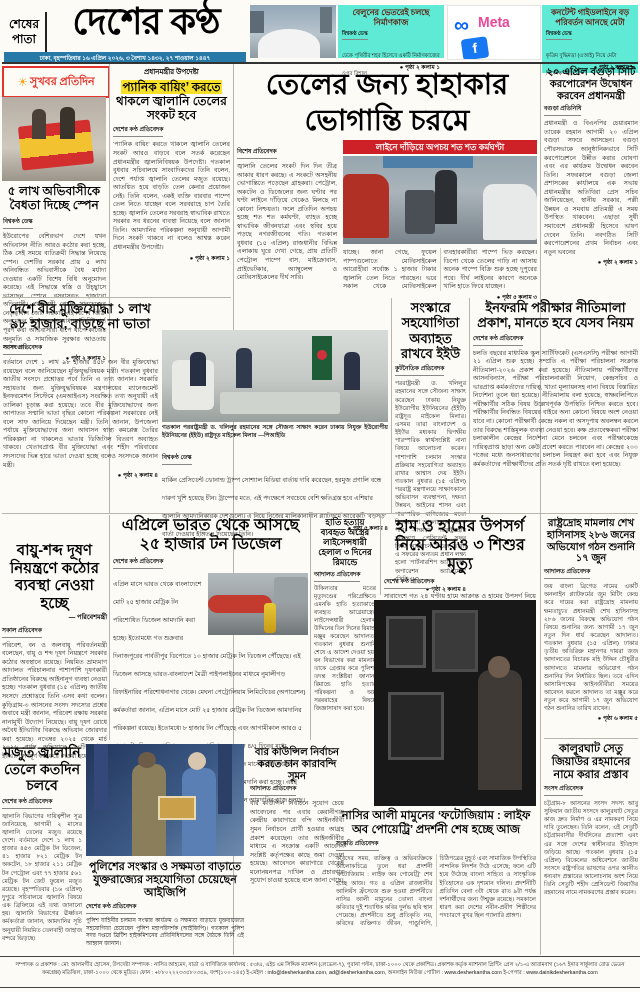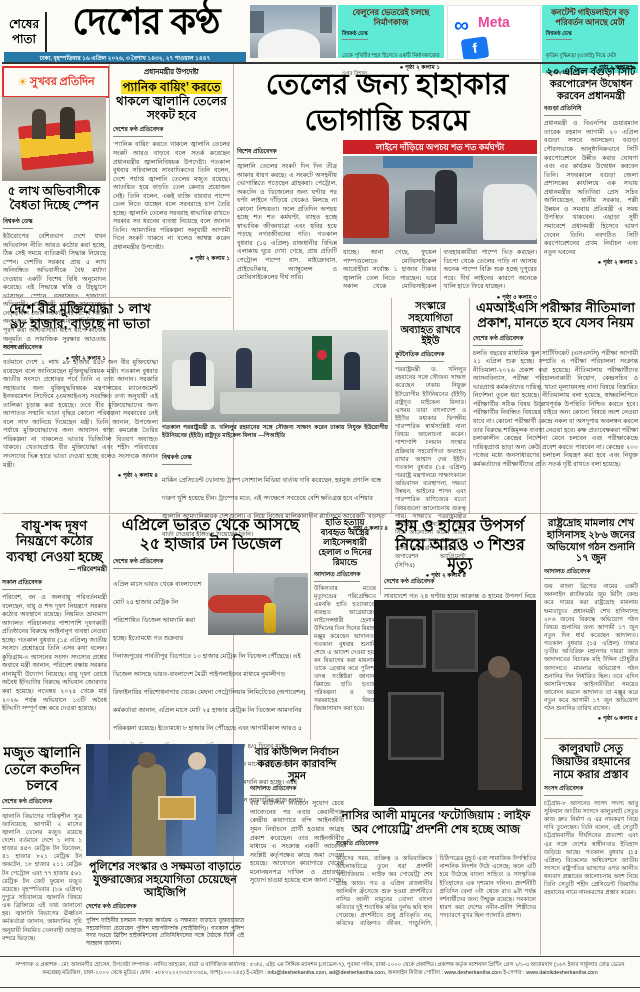--- a/index.html
+++ b/index.html
@@ -145,38 +145,38 @@
 
   <div class="abs" style="left:162px;top:450px;width:226px;height:64px;">
     <div class="by">বিশ্বকণ্ঠ ডেস্ক</div>
     <span class="bd">মার্কিন প্রেসিডেন্ট ডোনাল্ড ট্রাম্প সোশ্যাল মিডিয়া বার্তায় দাবি করেছেন, হরমুজ প্রণালি বন্ধে দারুণ খুশি হয়েছে চীন। ট্রাম্পের মতে, এই পদক্ষেপে সবচেয়ে বেশি ক্ষতিগ্রস্ত হবে এশিয়ার জ্বালানি আমদানিকারক দেশগুলো। এ নিয়ে নিজের মালিকানাধীন প্ল্যাটফর্মে আরেকটি ‘বড়সড়’ বার্তা দেওয়ার ইঙ্গিতও দিয়েছেন তিনি।</span>
     <span class="jmp" style="float:right">● পৃষ্ঠা ৫ কলাম ৪</span>
   </div>
 
   <div class="vr" style="left:391px;top:298px;height:215px;"></div>
 
   <div class="abs" style="left:395px;top:300px;width:71px;">
-    <div class="hl" style="font-size:10px;">সংস্কারে সহযোগিতা অব্যাহত রাখবে ইইউ</div>
+    <div class="hl" style="font-size:13px;">সংস্কারে সহযোগিতা অব্যাহত রাখবে ইইউ</div>
     <div class="by">কূটনৈতিক প্রতিবেদক</div>
     <div class="bd" style="font-size:5.9px;">পররাষ্ট্রমন্ত্রী ড. খলিলুর রহমানের সঙ্গে সৌজন্য সাক্ষাৎ করেছেন ঢাকায় নিযুক্ত ইউরোপীয় ইউনিয়নের (ইইউ) রাষ্ট্রদূত মাইকেল মিলার। এসময় তারা বাংলাদেশ ও ইইউর মধ্যকার দ্বিপক্ষীয় পারস্পরিক স্বার্থসংশ্লিষ্ট নানা বিষয়ে আলোচনা করেন। পাশাপাশি চলমান সংস্কার প্রক্রিয়ায় সহযোগিতা অব্যাহত রাখার আশ্বাস দেয় ইইউ। গতকাল বুধবার (১৫ এপ্রিল) পররাষ্ট্র মন্ত্রণালয়ে সাক্ষাৎকালে অভিবাসন ব্যবস্থাপনা, দক্ষতা উন্নয়ন, আইনের শাসন এবং পারস্পরিক বাণিজ্যের মতো বিষয়গুলো আলোচনায় গুরুত্ব পায়। সাক্ষাতে পররাষ্ট্রমন্ত্রীর আমন্ত্রণে প্রেসিডেন্ট সফর নিয়ে আলোচনা করেন তারা। এ সফরের অন্যতম প্রধান লক্ষ্য হলো ‘পার্টনারশিপ অ্যান্ড কো-অপারেশন অ্যাগ্রিমেন্ট’ (সিপিএ)</div>
     <div class="jmp">● পৃষ্ঠা ২ কলাম ৪</div>
   </div>
 
   <div class="vr" style="left:469px;top:298px;height:215px;"></div>
 
   <div class="abs" style="left:473px;top:300px;width:165px;">
-    <div class="hl" style="font-size:13px;">এমআইএসি পরীক্ষার নীতিমালা প্রকাশ, মানতে হবে যেসব নিয়ম</div>
+    <div class="hl" style="font-size:13px;">ইনফরমি পরীক্ষার নীতিমালা প্রকাশ, মানতে হবে যেসব নিয়ম</div>
     <div class="by">দেশের কণ্ঠ প্রতিবেদক</div>
     <div class="bd">চলতি বছরের মাধ্যমিক স্কুল সার্টিফিকেট (এসএসসি) পরীক্ষা আগামী ২১ এপ্রিল শুরু হচ্ছে। সম্প্রতি এ পরীক্ষা পরিচালনা সংক্রান্ত নীতিমালা-২০২৬ প্রকাশ করা হয়েছে। নীতিমালায় পরীক্ষার্থীদের আসনবিন্যাস, পরীক্ষা পরিচালনাকারী নিয়োগ, কেন্দ্রসচিব ও ভারপ্রাপ্ত কর্মকর্তাদের দায়িত্ব, খাতা মূল্যায়নসহ নানা বিষয়ে বিস্তারিত নির্দেশনা তুলে ধরা হয়েছে। নীতিমালায় বলা হয়েছে, স্বাক্ষরলিপিতে পরীক্ষার্থীর সঠিক বিষয় উল্লেখপূর্বক উপস্থিতি নিশ্চিত করতে হবে। পরীক্ষার্থীর নিবন্ধিত বিষয়ের বাইরে অন্য কোনো বিষয়ে অংশ নেওয়া যাবে না। কোনো পরীক্ষার্থী কেন্দ্রে নকল বা অসদুপায় অবলম্বন করলে তার বিরুদ্ধে শাস্তিমূলক ব্যবস্থা নেওয়া হবে। কক্ষ প্রত্যবেক্ষকরা পরীক্ষা চলাকালীন কেন্দ্রের নির্দেশনা মেনে চলবেন এবং পরীক্ষাকেন্দ্রে দায়িত্বপ্রাপ্ত ছাড়া অন্য কেউ প্রবেশ করতে পারবেন না। কেন্দ্রের ২০০ গজের মধ্যে জনসাধারণের চলাচল নিয়ন্ত্রণ করা হবে এবং নিযুক্ত কর্মকর্তাদের পরীক্ষার্থীদের প্রতি সতর্ক দৃষ্টি রাখতে বলা হয়েছে।</div>
   </div>
 
   <div class="hr" style="left:2px;top:513px;width:636px;"></div>
 
   <div class="abs" style="left:2px;top:518px;width:105px;">
-    <div class="hl" style="font-size:13px;">বায়ু-শব্দ দূষণ নিয়ন্ত্রণে কঠোর ব্যবস্থা নেওয়া হচ্ছে</div>
+    <div class="hl" style="font-size:15px;margin-top:23px;">বায়ু-শব্দ দূষণ নিয়ন্ত্রণে কঠোর ব্যবস্থা নেওয়া হচ্ছে</div>
     <div class="attr">— পরিবেশমন্ত্রী</div>
     <div class="by">সকাল প্রতিবেদক</div>
     <div class="bd">পরিবেশ, বন ও জলবায়ু পরিবর্তনমন্ত্রী বলেছেন, বায়ু ও শব্দ দূষণ নিয়ন্ত্রণে সরকার কঠোর অবস্থানে রয়েছে। নিয়মিত ভ্রাম্যমাণ আদালত পরিচালনার পাশাপাশি দূষণকারী প্রতিষ্ঠানের বিরুদ্ধে আইনানুগ ব্যবস্থা নেওয়া হচ্ছে। গতকাল বুধবার (১৫ এপ্রিল) জাতীয় সংসদে প্রশ্নোত্তরে তিনি এসব কথা বলেন। কুড়িগ্রাম-৩ আসনের সংসদ সদস্যের প্রশ্নের জবাবে মন্ত্রী জানান, পরিবেশ রক্ষায় সরকার নানামুখী উদ্যোগ নিয়েছে। বায়ু দূষণ রোধে অবৈধ ইটভাটার বিরুদ্ধে অভিযান জোরদার করা হয়েছে। নভেম্বর ২০২৫ থেকে মার্চ ২০২৬ পর্যন্ত অভিযানে ১৩টি অবৈধ ইটভাটা সম্পূর্ণ বন্ধ করে দেওয়া হয়েছে।</div>
   </div>
 
   <div class="abs" style="left:2px;top:744px;width:80px;">
     <div class="hl" style="font-size:14px;">মজুত জ্বালানি তেলে কতদিন চলবে</div>
     <div class="by">দেশের কণ্ঠ প্রতিবেদক</div>
     <div class="bd" style="font-size:5.9px;">জ্বালানি বিভাগের দায়িত্বশীল সূত্র জানিয়েছে, আগামী ২ মাসের জ্বালানি তেলের মজুত রয়েছে দেশে। বর্তমানে দেশে ১ লাখ ১ হাজার ৪৫৩ মেট্রিক টন ডিজেল, ৪১ হাজার ৮২১ মেট্রিক টন অকটেন, ১৮ হাজার ২১১ মেট্রিক টন পেট্রোল এবং ৭৭ হাজার ৫৬১ মেট্রিক টন জেট ফুয়েল মজুত রয়েছে। বৃহস্পতিবার (১৬ এপ্রিল) দুপুরে সচিবালয়ে জ্বালানি বিষয়ে এক ব্রিফিংয়ে এই তথ্য জানানো হয়। জ্বালানি বিভাগের ঊর্ধ্বতন কর্মকর্তারা জানান, আমদানির সূচি অনুযায়ী নিয়মিত তেলবাহী জাহাজ বন্দরে ভিড়ছে।</div>
   </div>

